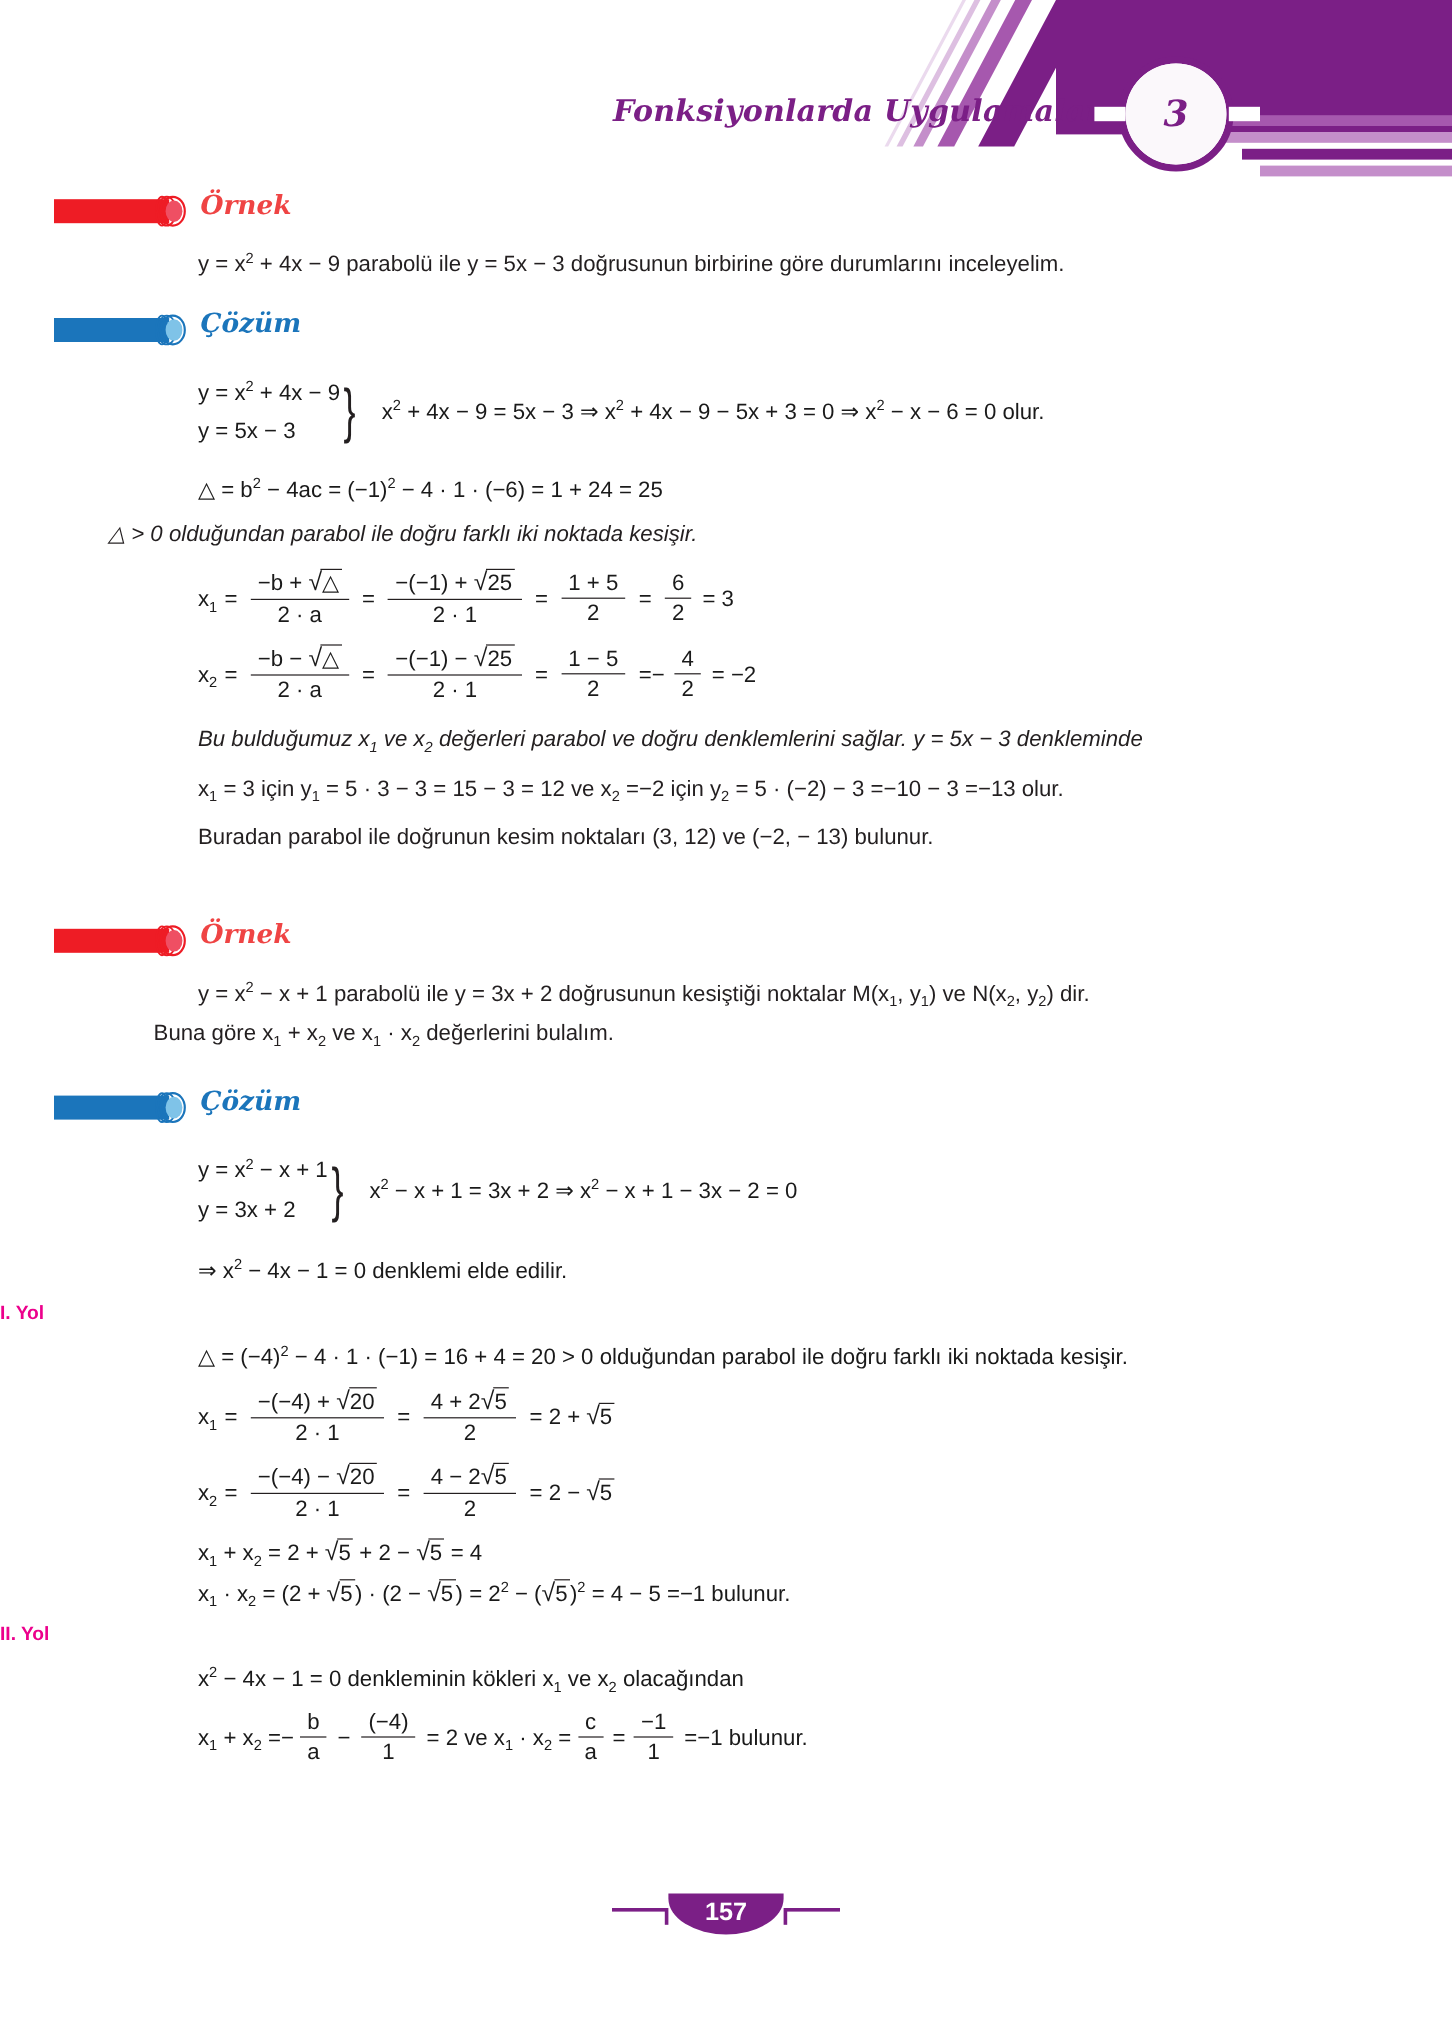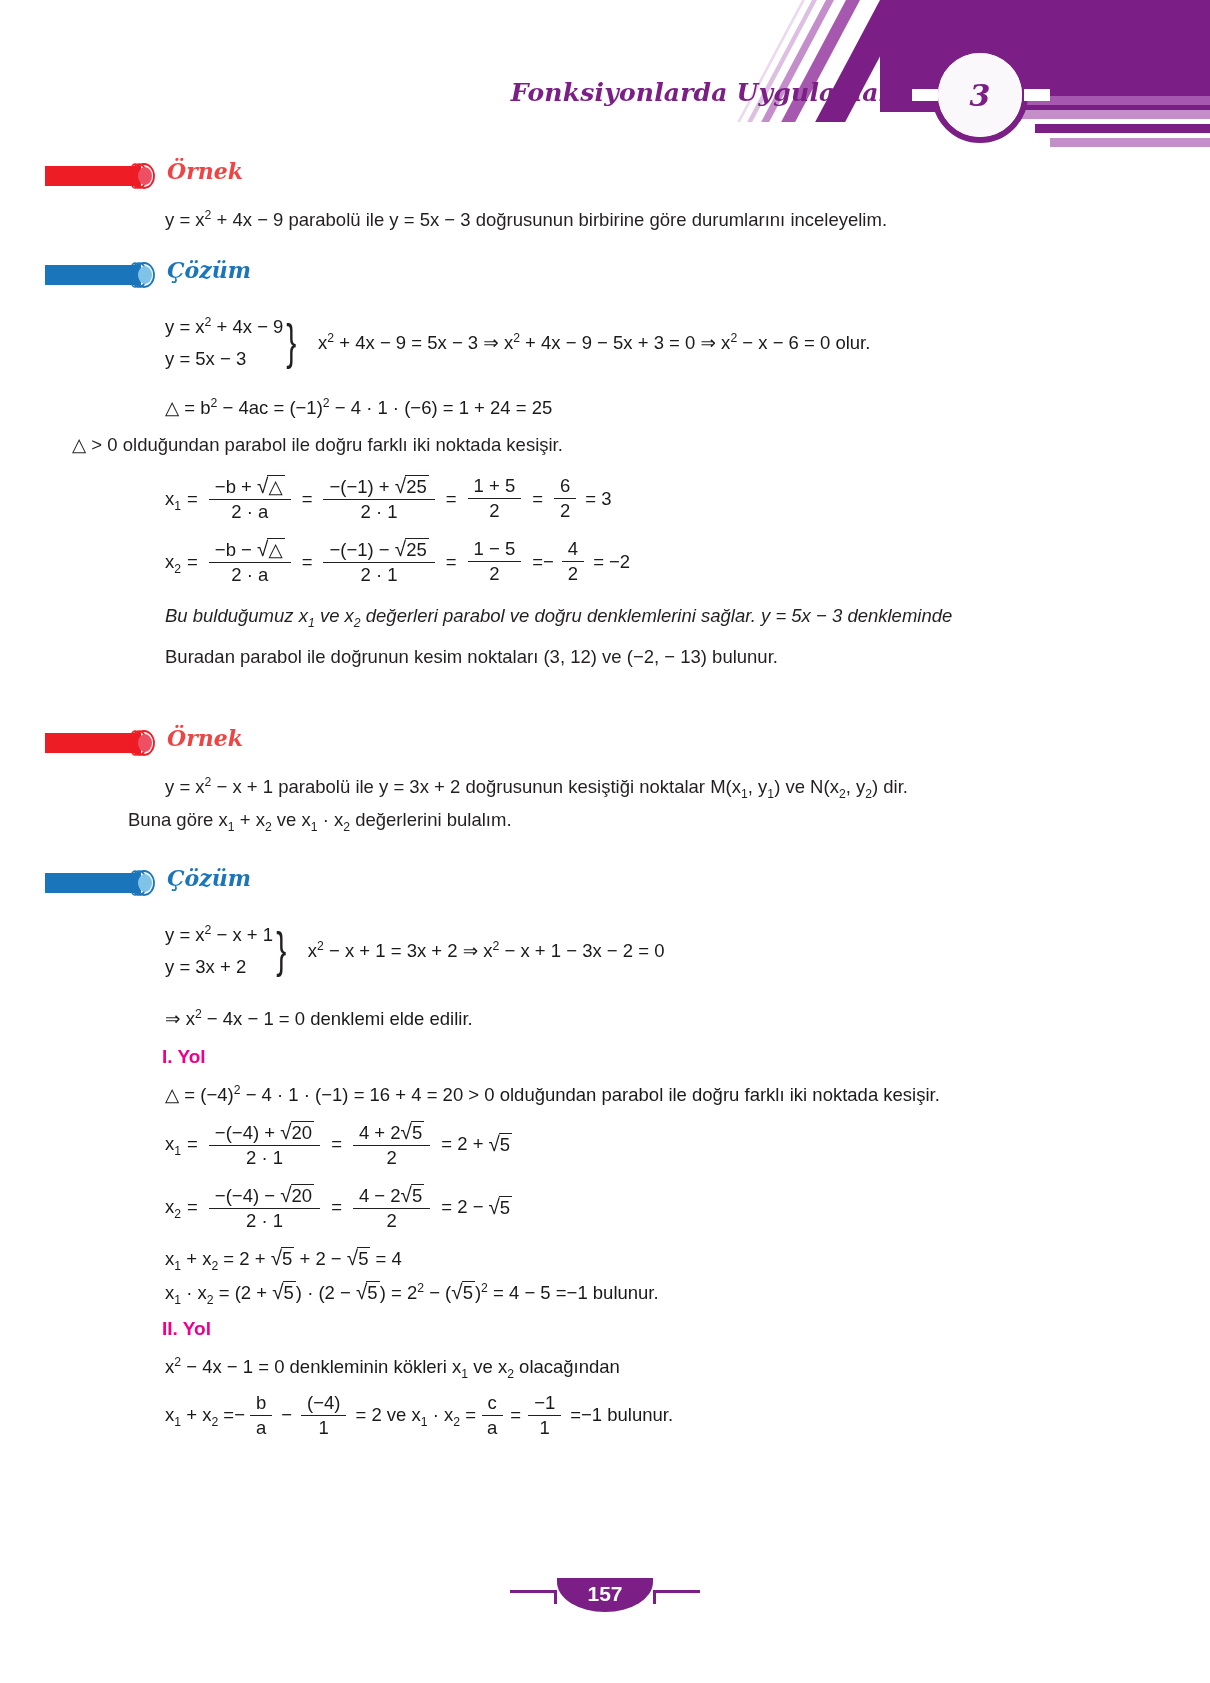--- a/index.html
+++ b/index.html
@@ -158,23 +158,22 @@
     font-size: 18.5px;
     line-height: 1.55;
     color: #231f20;
   }
   .indent  { margin-left: 165px; }
   .indent2 { margin-left: 128px; }
 
   .blk { margin-left: 165px; }
 
   .yol {
-    margin-left: 162px;
     font-weight: bold;
-    font-size: 19px;
+    font-size: 16px;
     color: #EC008C;
   }
 
   
   .m { font-size: 18.5px; white-space: nowrap; }
   sup.e { font-size: 0.66em; vertical-align: super; line-height: 0; }
   sub.e { font-size: 0.66em; vertical-align: sub;  line-height: 0; }
 
   .eqrow {
     display: flex;
@@ -344,21 +343,21 @@
       <div class="m" style="margin-left:18px;">
         <span>x</span><sup class="e">2</sup><span> + 4x − 9 = 5x − 3 ⇒ x</span><sup class="e">2</sup><span> + 4x − 9 − 5x + 3 = 0 ⇒ x</span><sup class="e">2</sup><span> − x − 6 = 0 olur.</span>
       </div>
     </div>
   </div>
 
   <div class="blk m" style="margin-top:22px;">
     <span>△ = b</span><sup class="e">2</sup><span> − 4ac = (−1)</span><sup class="e">2</sup><span> − 4 · 1 · (−6) = 1 + 24 = 25</span>
   </div>
 
-  <div class="blk body-text" style="margin-left:72px;margin-top:12px;">△ &gt; 0 olduğundan parabol ile doğru farklı iki noktada kesişir.</div>
+  <div class="blk body-text" style="margin-left:90px;margin-top:12px;font-style:italic;">△ &gt; 0 olduğundan parabol ile doğru farklı iki noktada kesişir.</div>
 
   <div class="blk eqrow" style="margin-top:14px;">
     <span class="m"><span>x</span><sub class="e">1</sub></span>
     <span class="m" style="margin:0 6px;">=</span>
     <span class="frac">
       <span class="num"><span>−b +</span> <span class="sqrt"><span class="rad">√</span><span class="rnd">△</span></span></span>
       <span class="den">2 · a</span>
     </span>
     <span class="m" style="margin:0 6px;">=</span>
     <span class="frac">
@@ -400,20 +399,23 @@
       <span class="num">4</span>
       <span class="den">2</span>
     </span>
     <span class="m" style="margin-left:4px;">= −2</span>
   </div>
 
   <div class="blk body-text" style="margin-top:16px;font-style:italic;">
     <span>Bu bulduğumuz x</span><sub class="e">1</sub><span> ve x</span><sub class="e">2</sub><span> değerleri parabol ve doğru denklemlerini sağlar.  y = 5x − 3 denkleminde</span>
   </div>
 
+  <div class="blk body-text" style="margin-top:12px;">
+    <span>x</span><sub class="e">1</sub><span> = 3 için y</span><sub class="e">1</sub><span> = 5 · 3 − 3 = 15 − 3 = 12 ve x</span><sub class="e">2</sub><span> =−2 için y</span><sub class="e">2</sub><span> = 5 · (−2) − 3 =−10 − 3 =−13 olur.</span>
+  </div>
 
   <div class="blk body-text" style="margin-top:12px;">Buradan parabol ile doğrunun kesim noktaları (3, 12) ve (−2, − 13) bulunur.</div>
 
   <div class="label-row" style="margin-top:52px;">
     <div class="label-bar red"></div>
     <div class="label-icon">
       <svg viewBox="0 0 30 30" width="30" height="30">
         <ellipse cx="6" cy="15" rx="5" ry="12" fill="none" stroke="#EE1C25" stroke-width="1.6"></ellipse>
         <ellipse cx="10" cy="15" rx="7.5" ry="12" fill="none" stroke="#EE1C25" stroke-width="1.6"></ellipse>
         <ellipse cx="15" cy="15" rx="10" ry="12" fill="none" stroke="#EE1C25" stroke-width="1.8"></ellipse>

